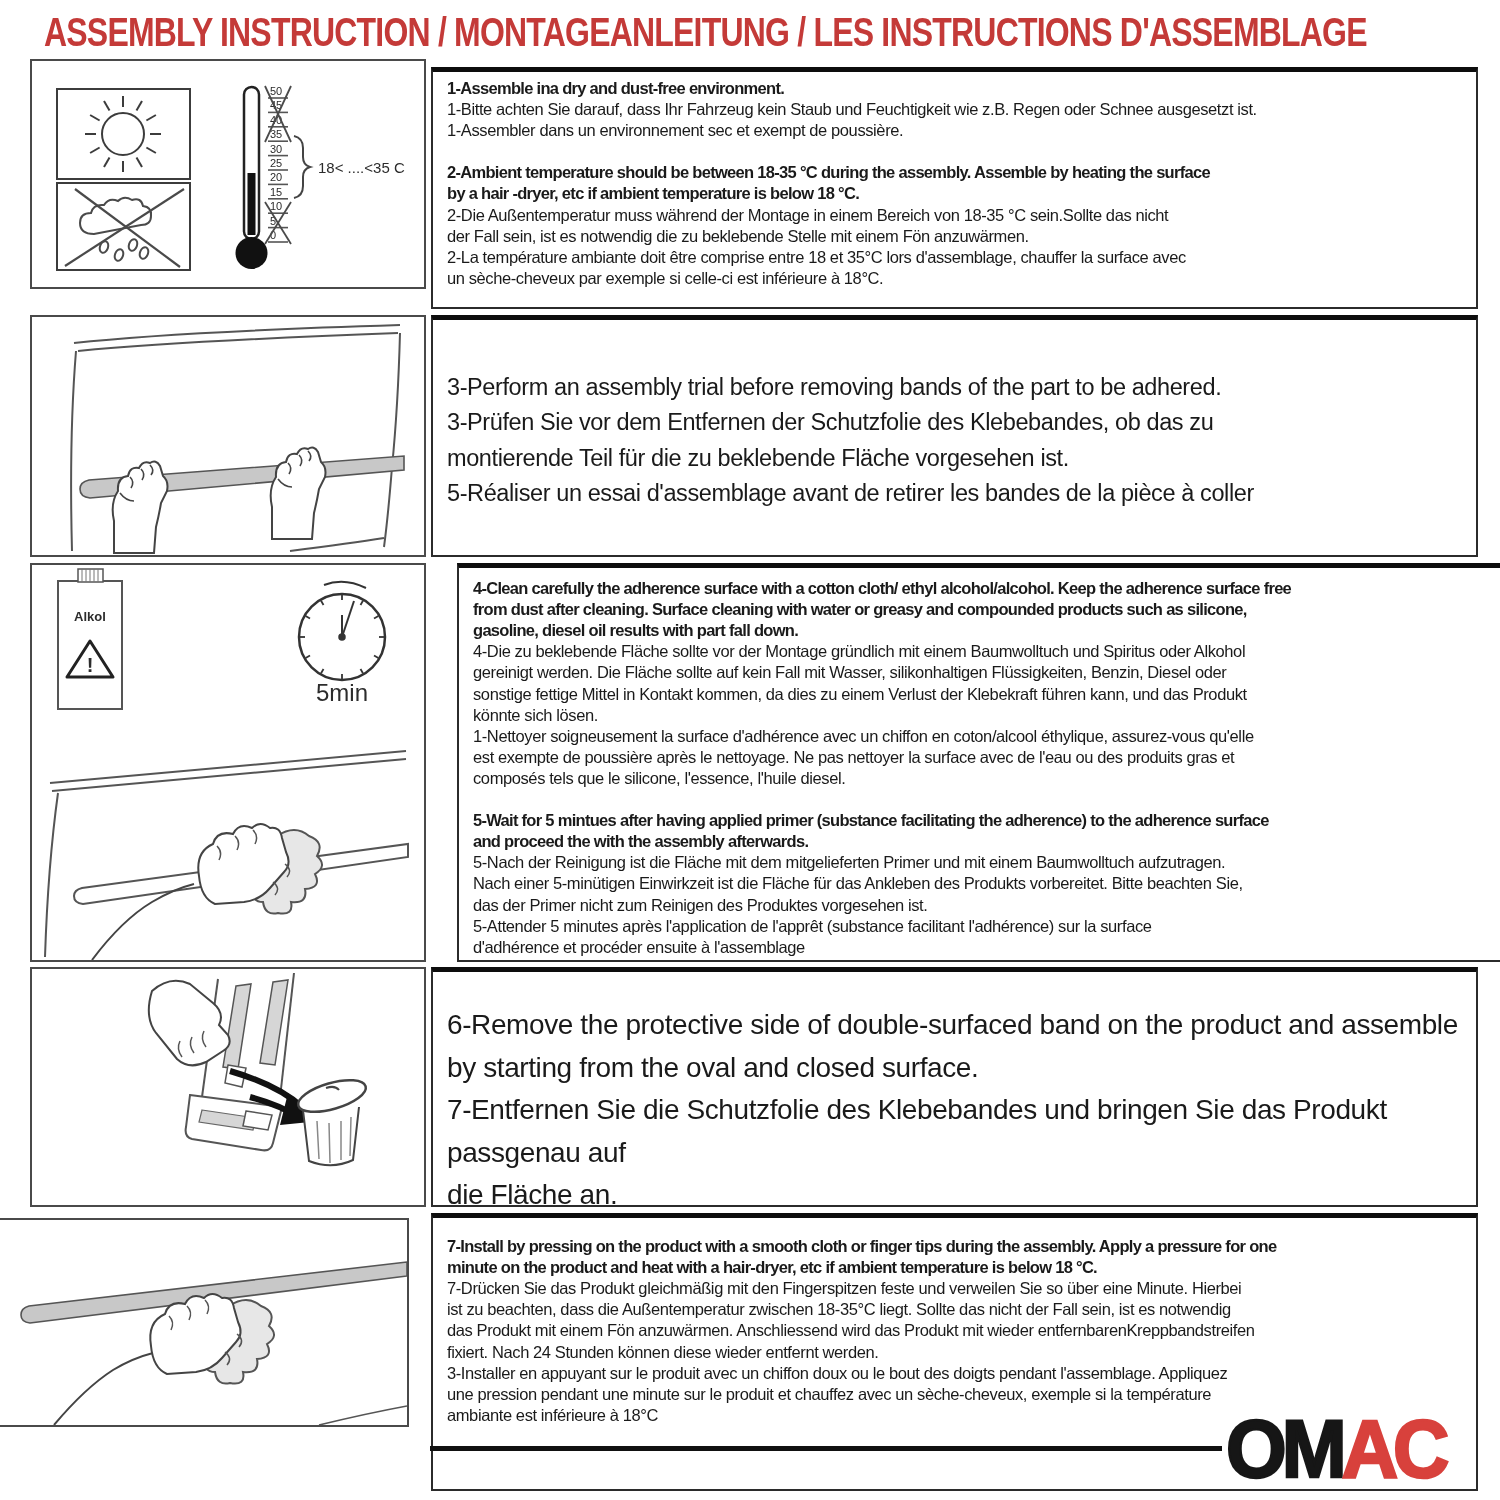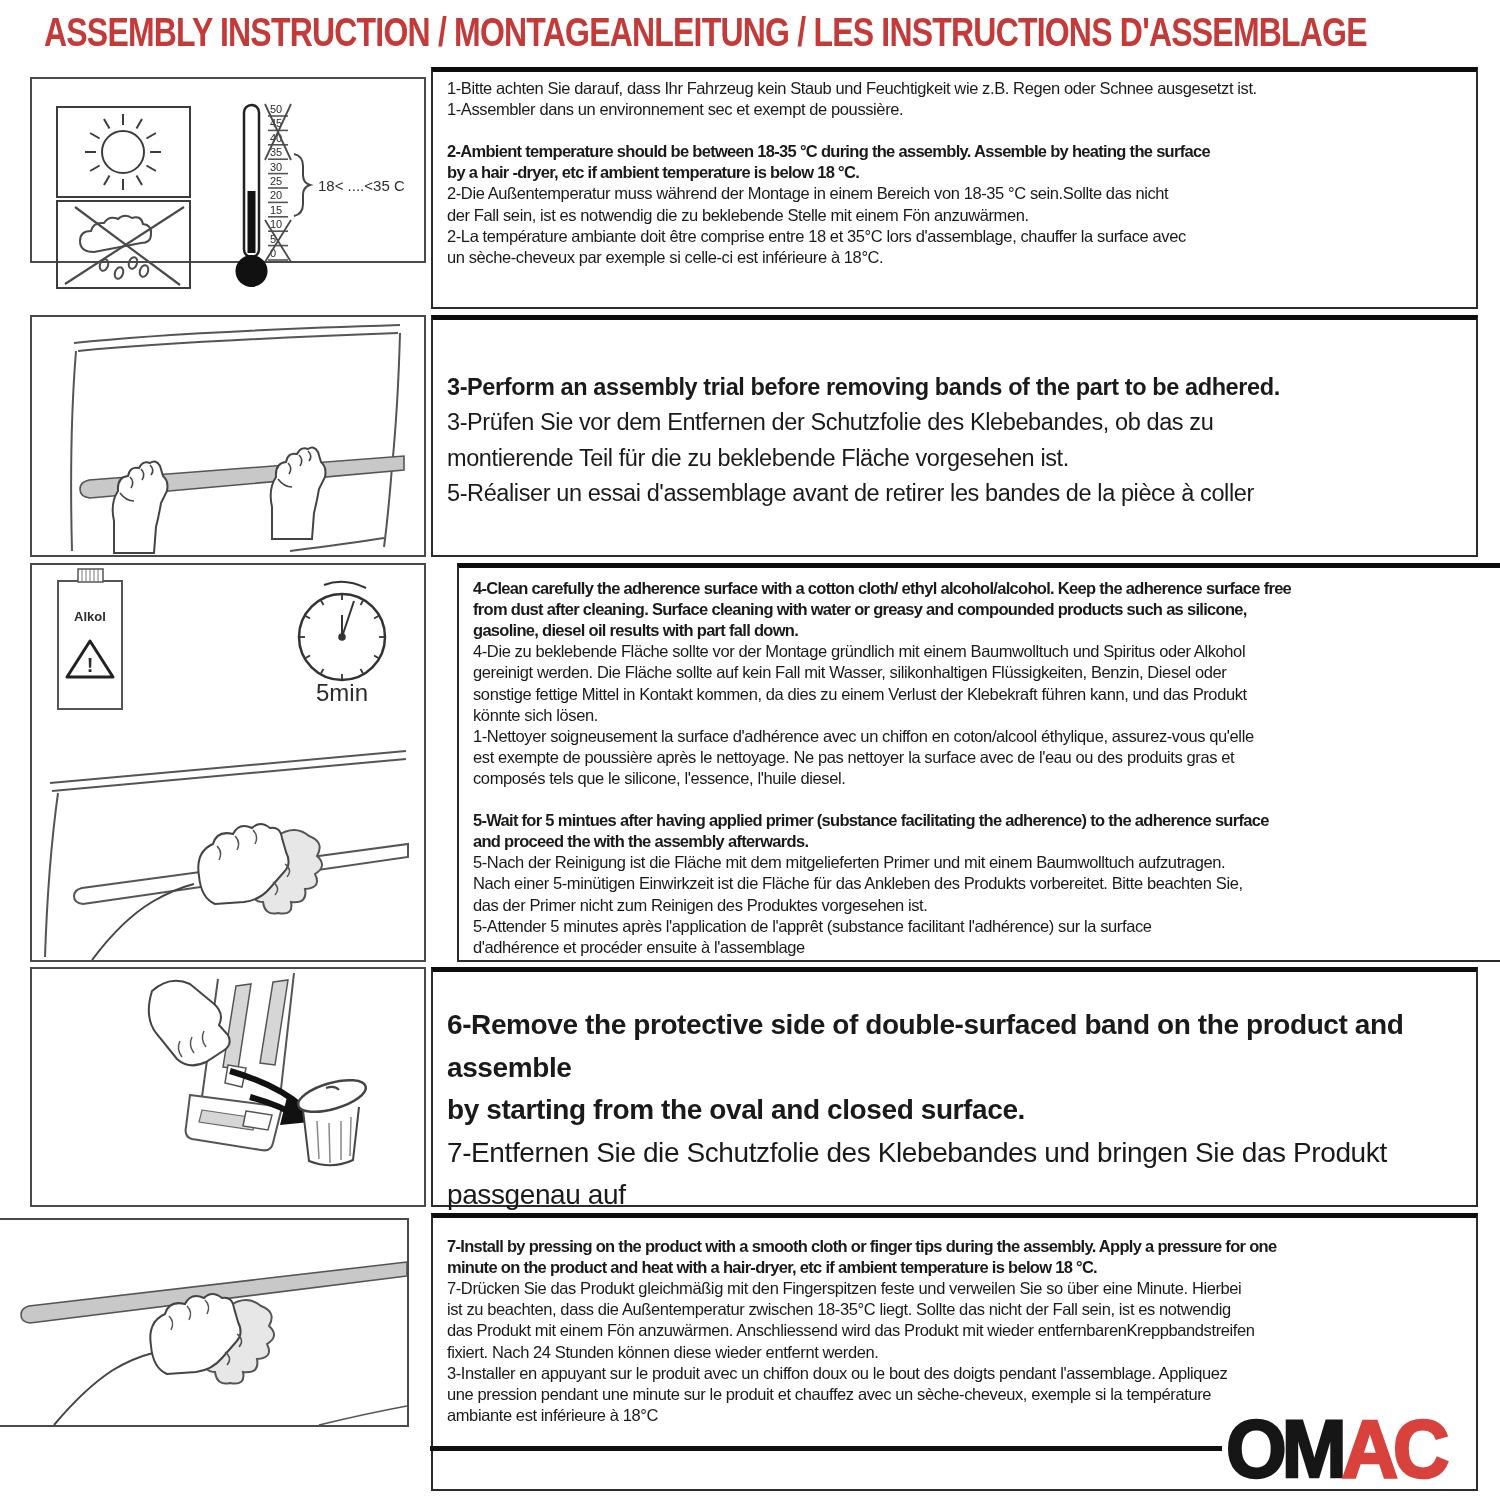--- a/index.html
+++ b/index.html
@@ -13,36 +13,36 @@
       background:#fff;box-sizing:border-box;padding:6px 14px;}
   .tb p{margin:0;white-space:pre-line;}
   .small p{font-size:16.5px;line-height:1.28;letter-spacing:-0.4px;}
   .small p.b{font-weight:bold;letter-spacing:-0.7px;}
   .gap{margin-top:21px !important;}
   .tb2{padding-top:50px;}
   .tb2 p{font-size:23.5px;line-height:1.5;letter-spacing:-0.4px;}
   .tb4{padding-top:32px;}
   .tb4 p{font-size:28px;line-height:1.52;letter-spacing:-0.4px;}
   .tb5{padding-top:18px;}
-  .b{font-weight:bold;}
+  .b{font-weight:normal;}
   svg{display:block;}
   svg text{font-family:"Liberation Sans",sans-serif;fill:#2c2c2c;}
   .hline{position:absolute;left:430px;top:1446px;width:792px;height:5px;background:#111;}
   .logo{position:absolute;left:1226px;top:1402px;font-size:78px;font-weight:bold;
         letter-spacing:-5px;-webkit-text-stroke-width:2.5px;white-space:nowrap;
         transform:scaleY(1.04);transform-origin:left top;}
   .logo .lb{color:#161616;}
   .logo .lr{color:#d8413c;}
 </style>
 </head>
 <body>
 
 <div class="page-title">ASSEMBLY INSTRUCTION / MONTAGEANLEITUNG / LES INSTRUCTIONS D'ASSEMBLAGE</div>
 
-<div class="ib" style="left:30px;top:77px;width:396px;height:186px;">
+<div class="ib" style="left:30px;top:59px;width:396px;height:230px;">
   <svg width="392" height="238" viewBox="0 0 392 238">
     <g fill="none" stroke="#3c3c3c" stroke-width="2">
       <rect x="25" y="28" width="133" height="90"></rect>
       <rect x="25" y="122" width="133" height="87"></rect>
     </g>
     <g fill="none" stroke="#3c3c3c" stroke-width="2">
       <circle cx="91" cy="73" r="21"></circle>
       <line x1="118" y1="73" x2="129" y2="73"></line>
         <line x1="114.4" y1="86.5" x2="123.9" y2="92"></line>
       <line x1="104.5" y1="96.4" x2="110" y2="105.9"></line>
@@ -101,20 +101,21 @@
         <line x1="233" y1="141" x2="259" y2="183"></line>
           <line x1="259" y1="141" x2="233" y2="183"></line>
       </g>
       <path d="M262,75 Q271,77 271,87 L271,96 Q271,104 278,106 Q271,108 271,116 L271,125 Q271,135 262,137" fill="none" stroke="#444" stroke-width="2"></path>
       <text x="286" y="112" font-size="15">18&lt; ....&lt;35 C</text>
     </g>
   </svg>
 </div>
 
 <div class="tb small" style="top:67px;height:242px;">
+  <p class="b">1-Assemble ina dry and dust-free environment.</p>
   <p>1-Bitte achten Sie darauf, dass Ihr Fahrzeug kein Staub und Feuchtigkeit wie z.B. Regen oder Schnee ausgesetzt ist.</p>
   <p>1-Assembler dans un environnement sec et exempt de poussière.</p>
   <p class="b gap">2-Ambient temperature should be between 18-35 °C  during the assembly. Assemble by heating the surface
 by a hair -dryer, etc if ambient temperature is below 18 °C.</p>
   <p>2-Die Außentemperatur muss während der Montage in einem Bereich von 18-35 °C  sein.Sollte das nicht
 der Fall sein, ist es notwendig die zu beklebende Stelle mit einem Fön anzuwärmen.</p>
   <p>2-La température ambiante doit être comprise entre 18 et 35°C lors d'assemblage, chauffer la surface avec
 un sèche-cheveux par exemple si celle-ci est inférieure à 18°C.</p>
 </div>
 

